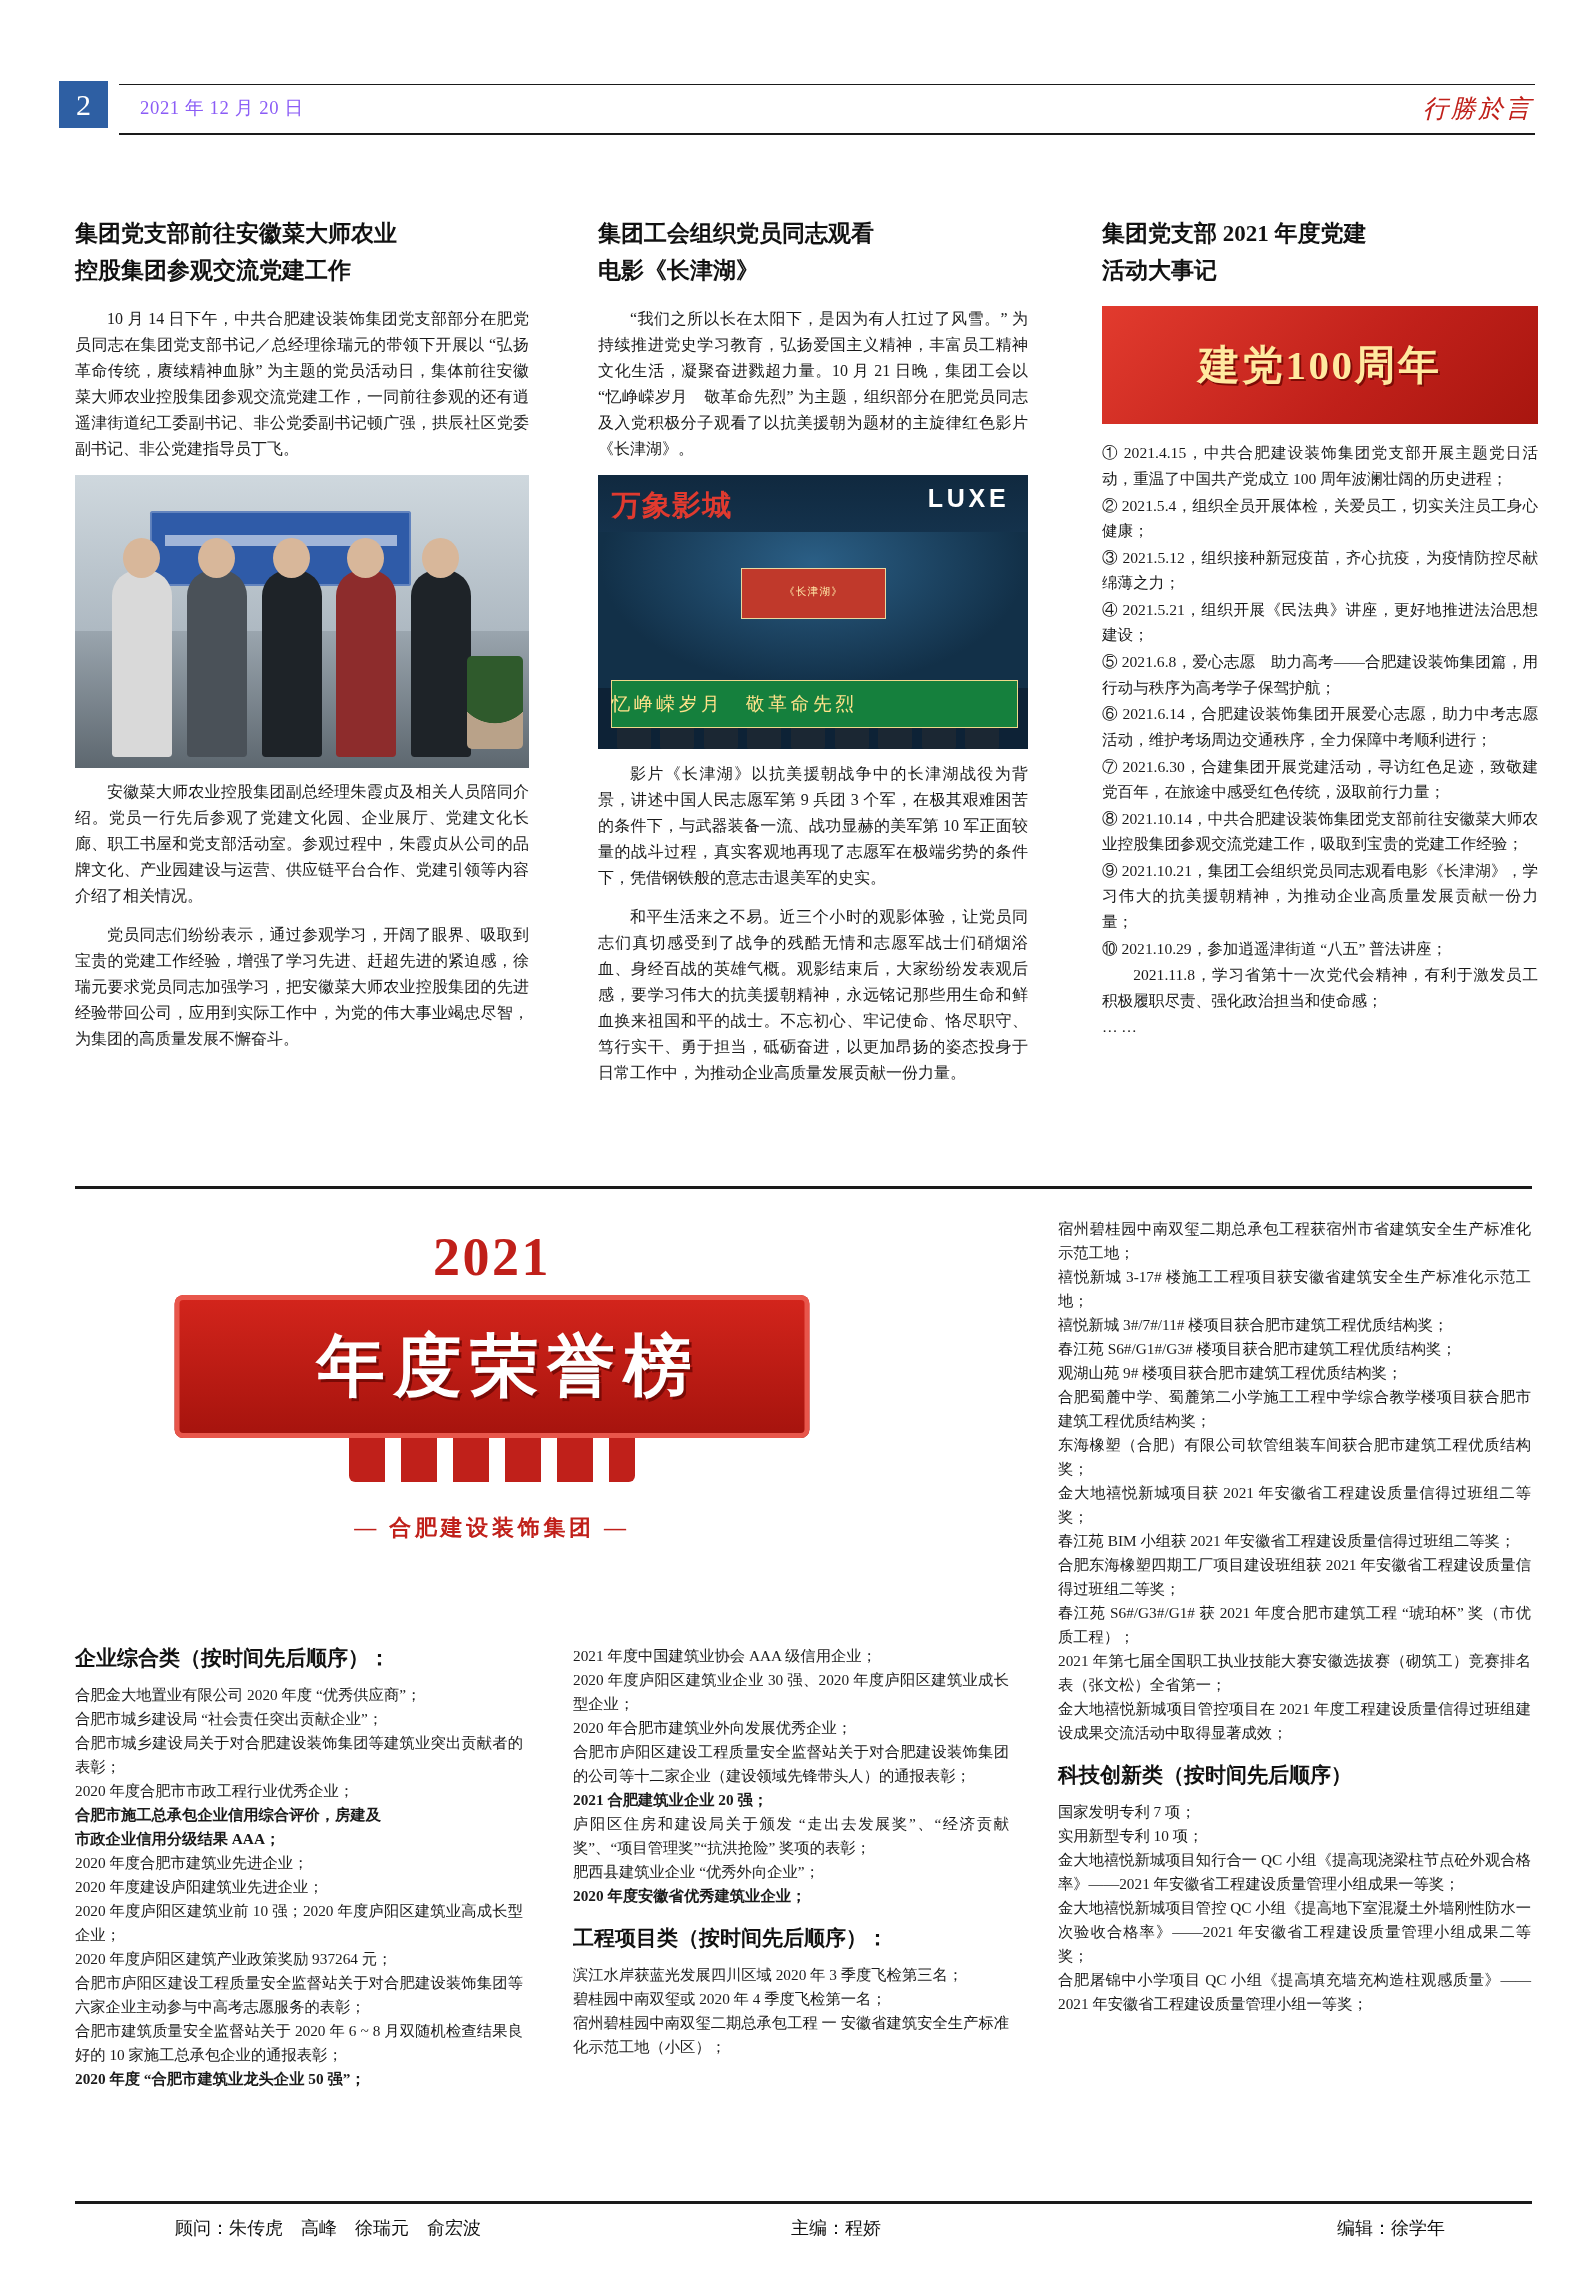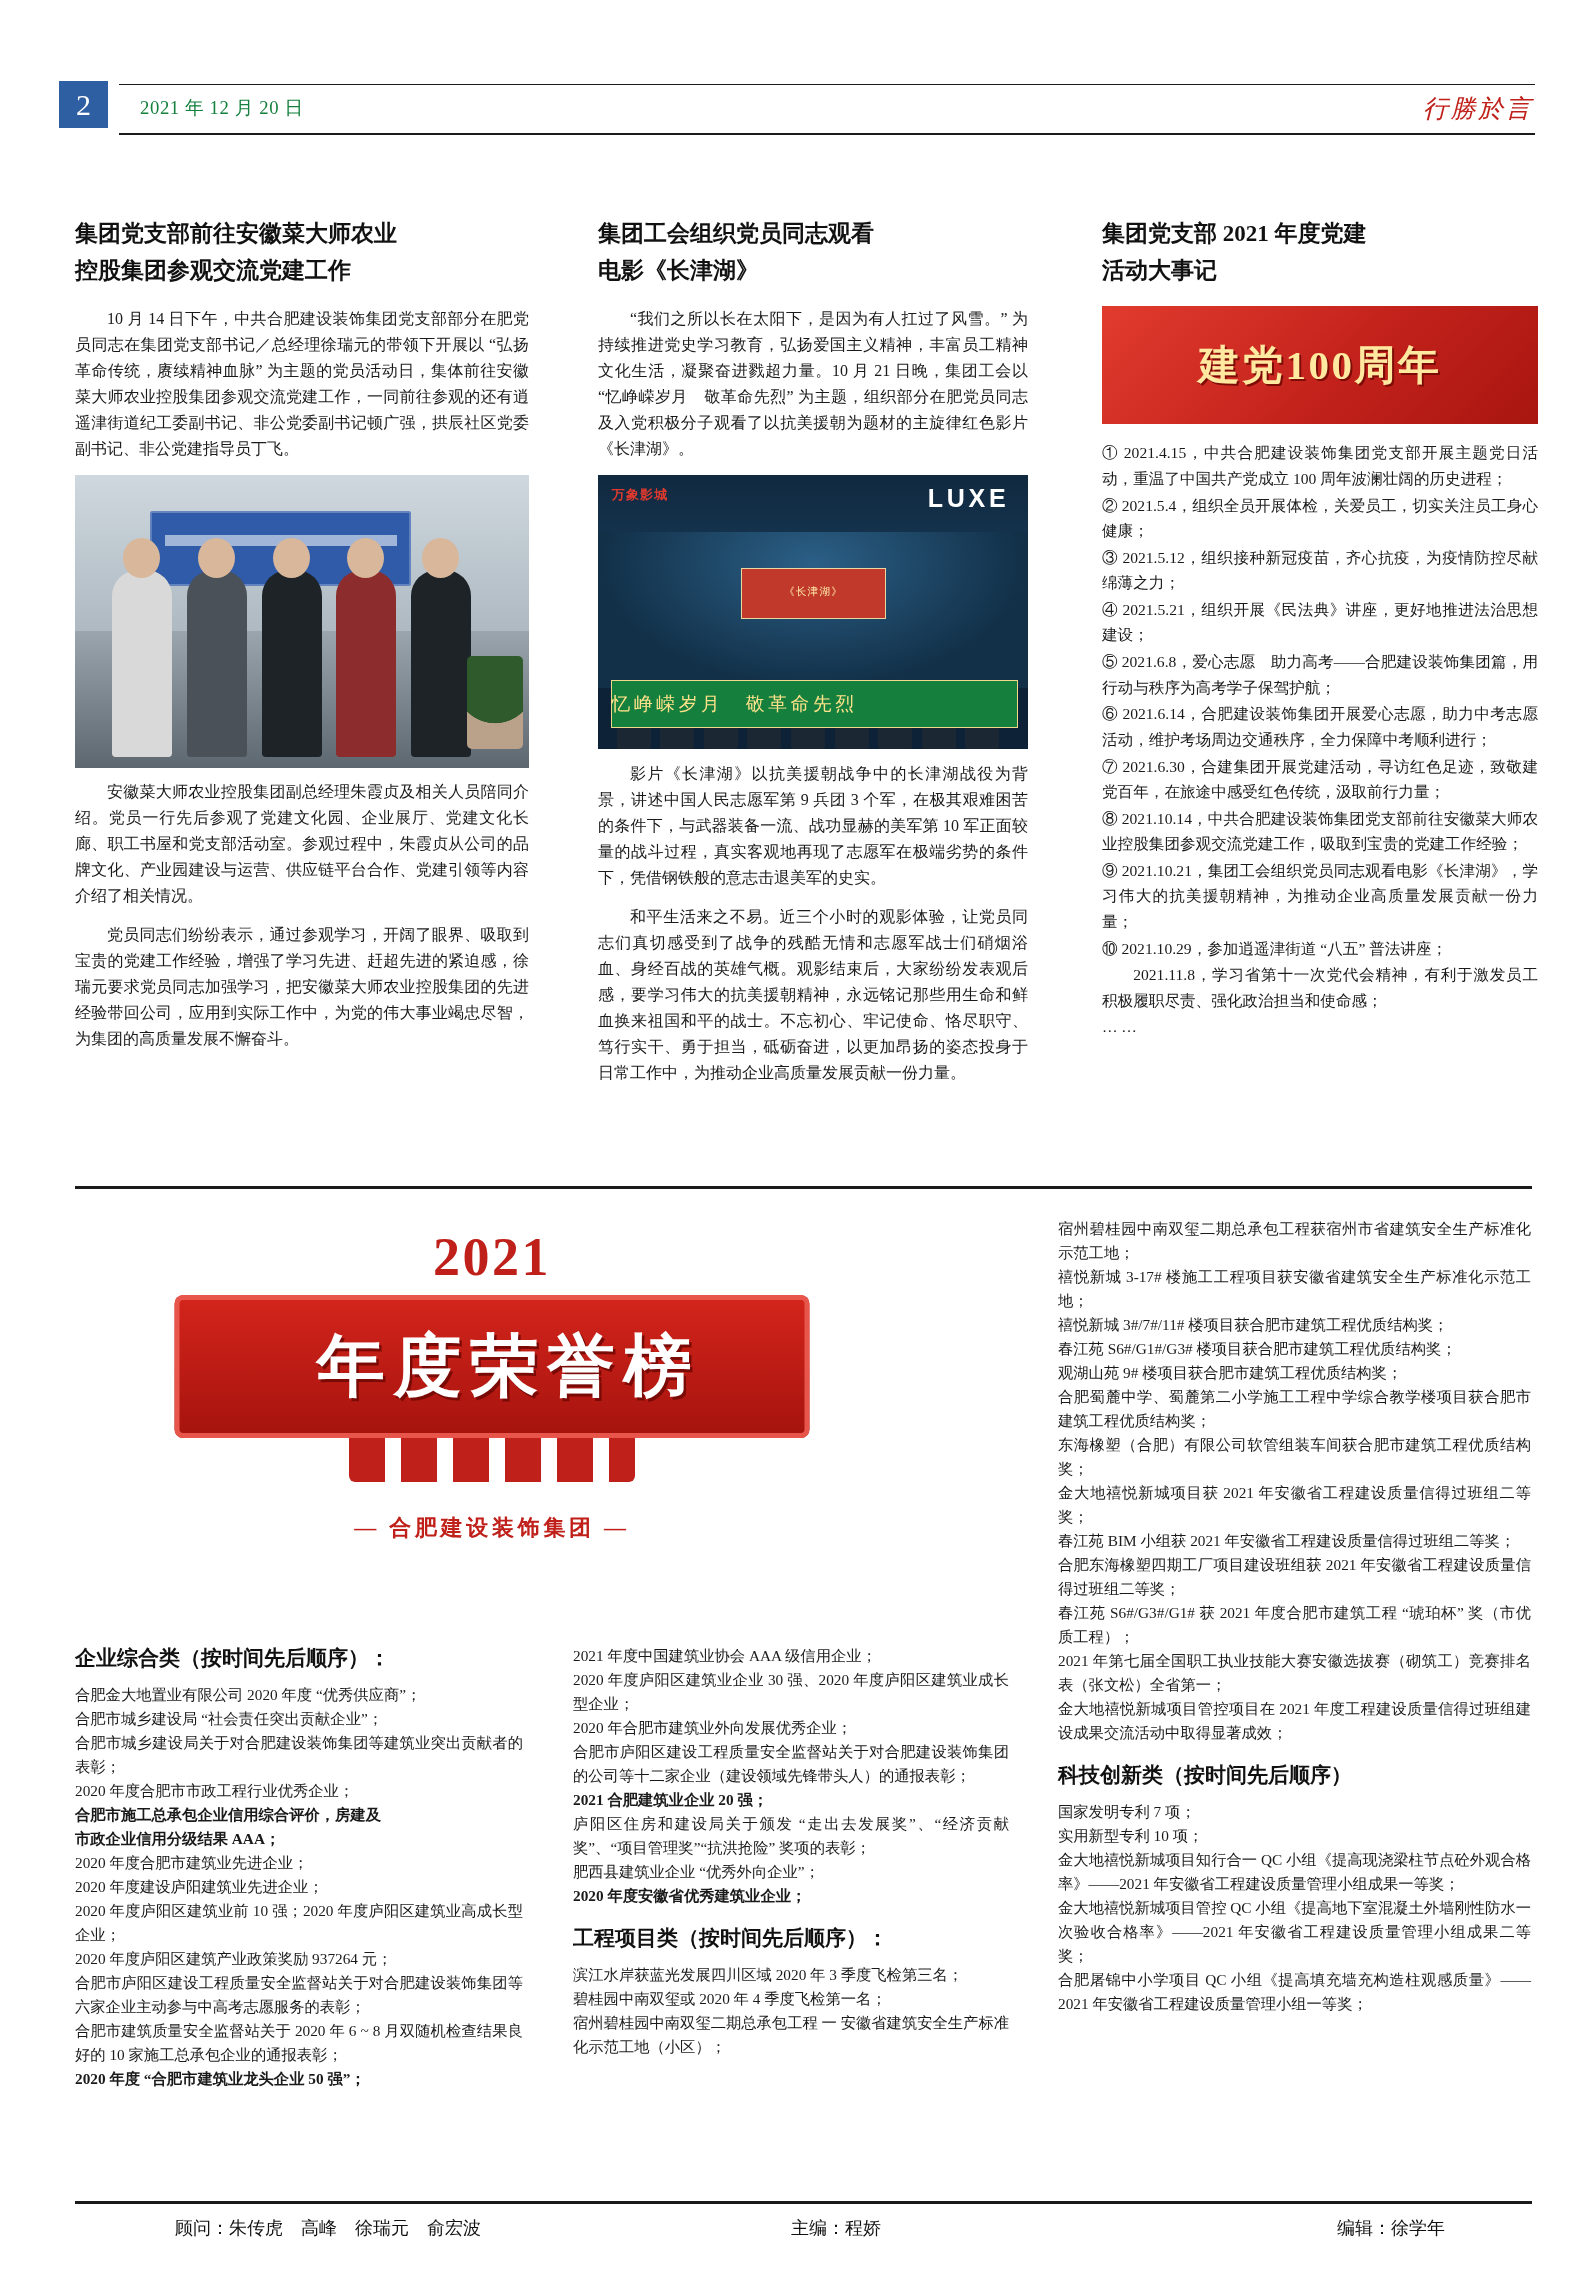--- a/index.html
+++ b/index.html
@@ -59,21 +59,21 @@
     width: 1416px;
     height: 1.9px;
     background: #1a1a1a;
   }
   .masthead-date {
     position: absolute;
     left: 81px;
     top: 13.7px;
     font-size: 18.7px;
     letter-spacing: 0.6px;
-    color: #15803d;
+    color: #8b5cf6;
   }
   .masthead-brand {
     position: absolute;
     right: 2px;
     top: 11.2px;
     font-size: 25px;
     color: #c0201a;
     font-family: "Liberation Serif", serif;
     font-weight: normal;
     letter-spacing: 2.5px;
@@ -160,21 +160,21 @@
     margin: 7.5px 0 12.5px 0;
     background: #0d2236;
     overflow: hidden;
   }
   .p2-top {
     position:absolute; left:0; top:0; width:430px; height:57px;
     background: linear-gradient(#0f2a42,#123busage);
     background: linear-gradient(#10293f,#14324c);
   }
   .p2-logo {
-    position:absolute; left:13.7px; top:11.2px; font-size:13px; color:#e03a2f;
+    position:absolute; left:13.7px; top:11.2px; font-size:29px; color:#e03a2f;
     font-weight:bold; letter-spacing:1.2px; font-family:"Liberation Serif",serif;
   }
   .p2-luxe {
     position:absolute; right:18.7px; top:8.7px; font-size:25px; color:#ffffff;
     letter-spacing:3.7px; font-family:"Liberation Sans",sans-serif; font-weight:bold;
   }
   .p2-hall {
     position:absolute; left:0; top:57px; width:430px; height:156px;
     background: radial-gradient(ellipse at 50% 20%, #2b5f86 0%, #123048 70%);
   }

